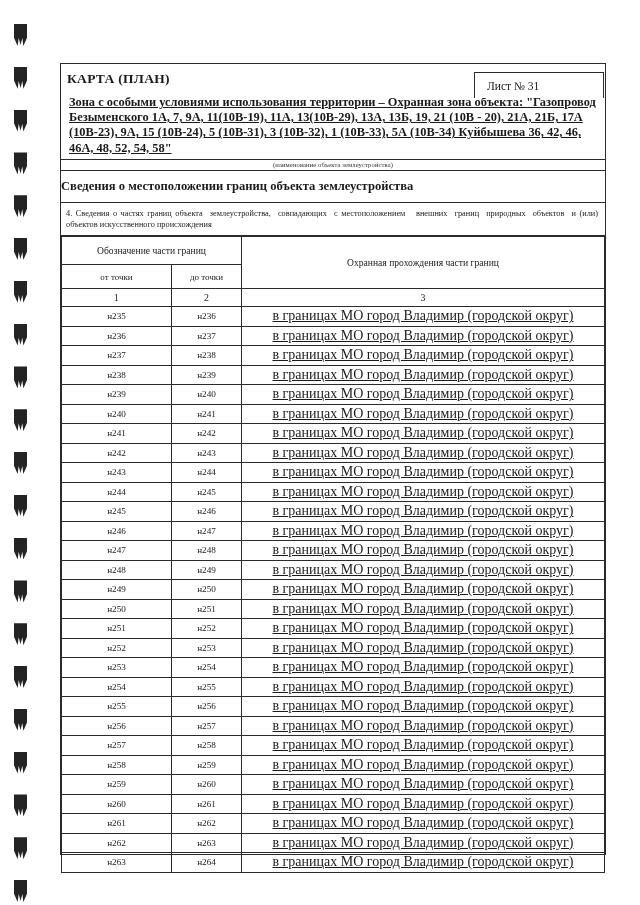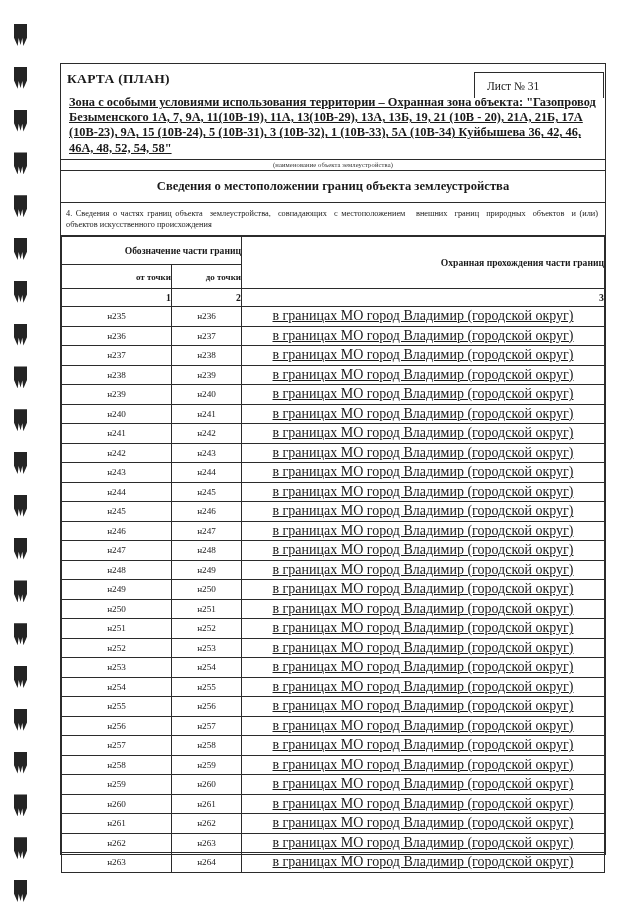--- a/index.html
+++ b/index.html
@@ -90,21 +90,21 @@
     text-decoration: underline;
   }
   #caption-row {
     text-align: center;
     font-size: 6.6px;
     padding: 1px 0 2px 0;
     letter-spacing: 0.1px;
     color: #333;
   }
   #section-header {
-    text-align: center;
+    text-align: left;
     font-weight: bold;
     font-size: 12.6px;
     padding: 8px 0 8px 0;
   }
   #section-note {
     font-size: 8.3px;
     line-height: 11.6px;
     padding: 5px 7px 4px 5px;
     text-align: justify;
     color: #1a1a1a;
@@ -119,22 +119,21 @@
     font-size: 9.2px;
   }
   #borders-table th,
   #borders-table td {
     border: 1.1px solid #2b2b2b;
     text-align: center;
     vertical-align: middle;
     padding: 0;
   }
   #borders-table th {
-    font-weight: bold;
-    text-align: right;
+    font-weight: normal;
   }
   .col-from { width: 110px; }
   .col-to   { width: 70px; }
   .col-desc { width: auto; }
 
   .th-group { height: 27px; font-size: 9.6px; }
   .th-sub   { height: 23px; font-size: 9.0px; }
   .th-num   { height: 17px; font-size: 9.8px; font-weight: bold; }
   .body-row td { height: 18.5px; }
   .desc-cell { font-size: 14px; text-decoration: underline; }

